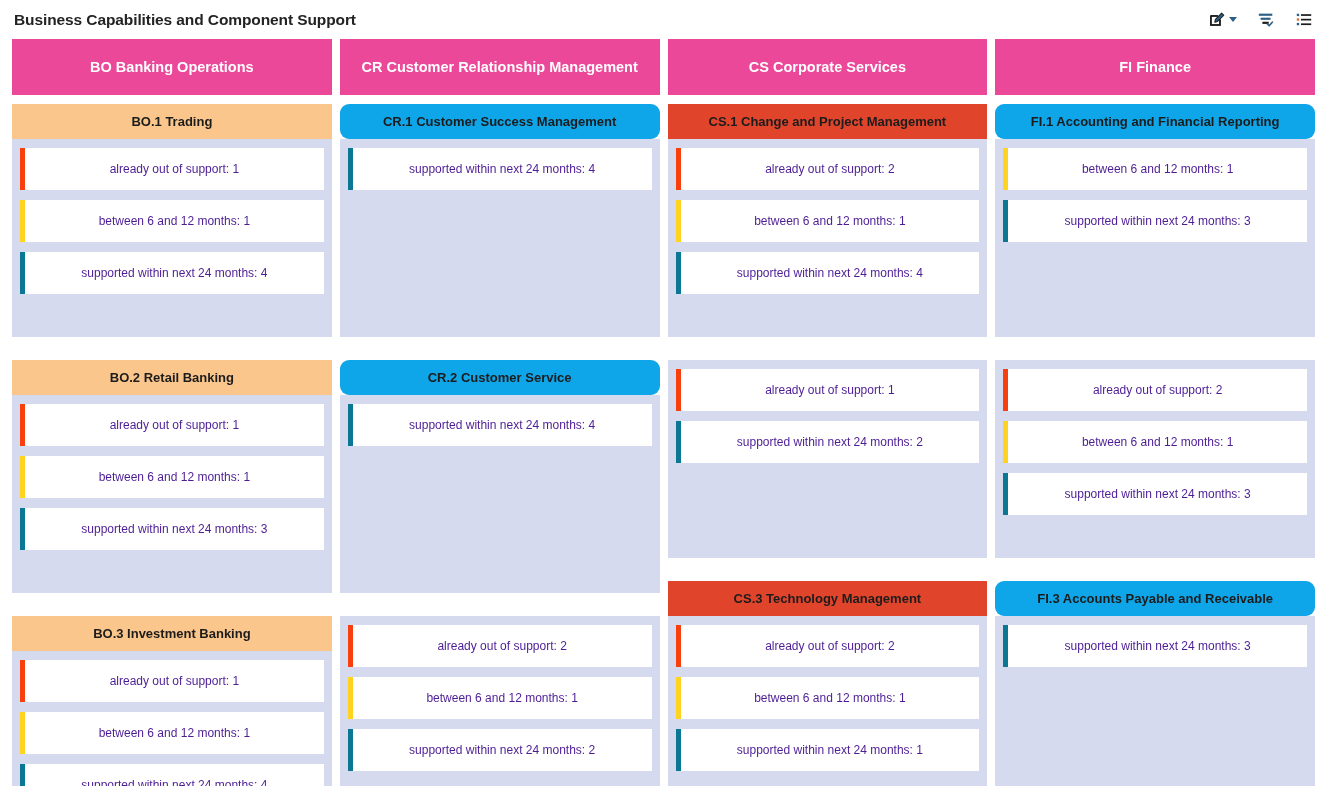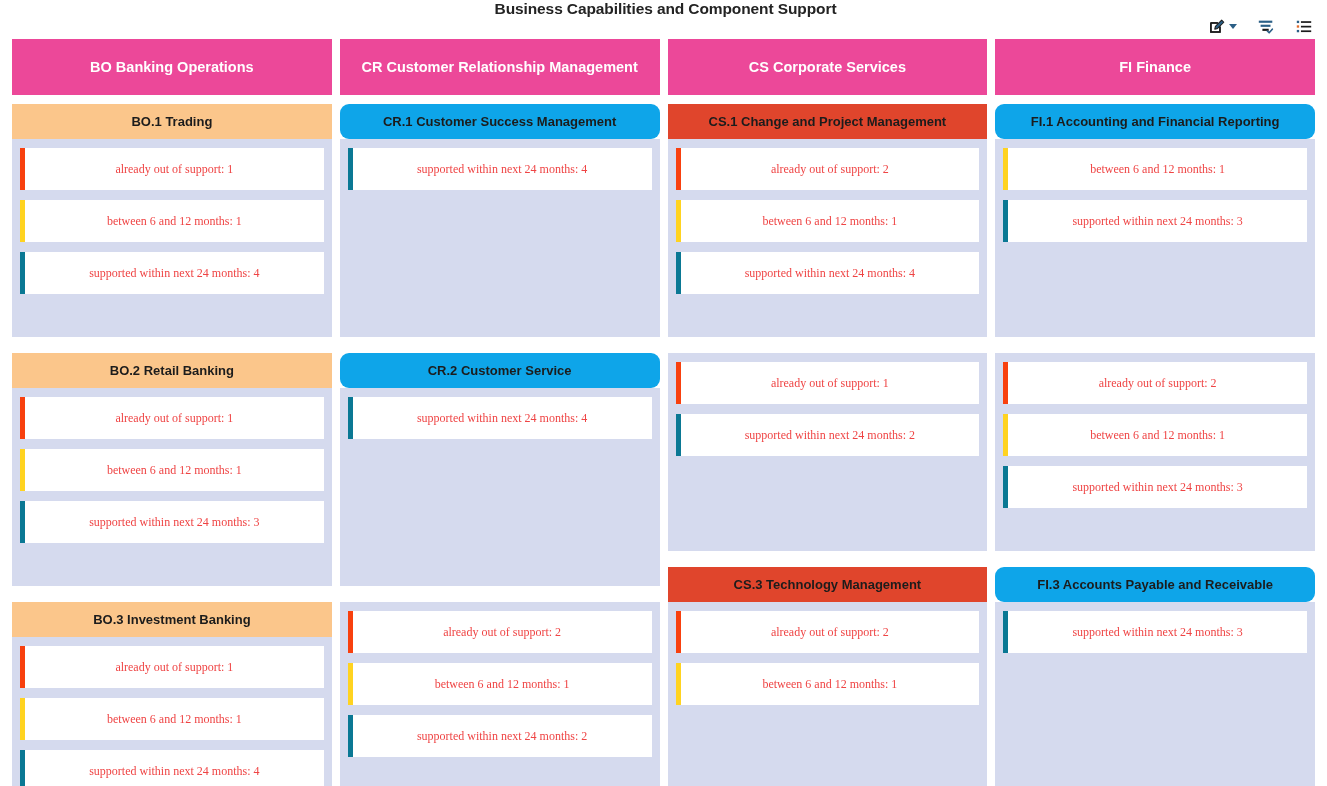--- a/index.html
+++ b/index.html
@@ -11,21 +11,20 @@
     overflow: hidden;
   }
 
   
   .topbar {
     position: relative;
     height: 39px;
     display: flex;
     align-items: center;
     padding: 0 10px 0 14px;
-    flex-direction: column;
   }
   .page-title {
     font-size: 15.5px;
     font-weight: bold;
     color: #232323;
     letter-spacing: -0.1px;
     white-space: nowrap;
   }
   .toolbar {
     margin-left: auto;
@@ -66,21 +65,21 @@
     color: #ffffff;
     font-size: 14.5px;
     font-weight: bold;
     text-align: center;
     padding: 0 8px;
     margin-bottom: 9px;
   }
 
   
   .card {
-    margin-bottom: 16px;
+    margin-bottom: 23px;
     display: flex;
     flex-direction: column;
   }
   .card-header {
     height: 35px;
     display: flex;
     align-items: center;
     justify-content: center;
     font-size: 13px;
     font-weight: bold;
@@ -114,24 +113,23 @@
   .metric-bar.c-red    { background: #f8400e; }
   .metric-bar.c-yellow { background: #ffd320; }
   .metric-bar.c-teal   { background: #0a7894; }
 
   .metric-label {
     flex: 1;
     display: flex;
     align-items: center;
     justify-content: center;
     font-size: 12px;
-    color: #ef4444;
+    color: #4c1d95;
     text-align: center;
     padding: 0 10px;
-    font-family: Liberation Serif, serif;
   }
 </style>
 </head>
 <body>
 
 <div class="topbar">
   <div class="page-title">Business Capabilities and Component Support</div>
   <div class="toolbar">
 
     <div class="tool-btn">
@@ -300,20 +298,24 @@
         <div class="card-header sev-red">CS.3 Technology Management</div>
         <div class="card-body h3">
           <div class="metric-row">
             <div class="metric-bar c-red"></div>
             <div class="metric-label">already out of support: 2</div>
           </div>
           <div class="metric-row">
             <div class="metric-bar c-yellow"></div>
             <div class="metric-label">between 6 and 12 months: 1</div>
           </div>
+          <div class="metric-row">
+            <div class="metric-bar c-teal"></div>
+            <div class="metric-label">supported within next 24 months: 1</div>
+          </div>
         </div>
       </div>
     </div>
     <div class="column">
       <div class="col-header">FI Finance</div>
       <div class="card">
         <div class="card-header sev-grey">FI.1 Accounting and Financial Reporting</div>
         <div class="card-body h3">
           <div class="metric-row">
             <div class="metric-bar c-yellow"></div>

